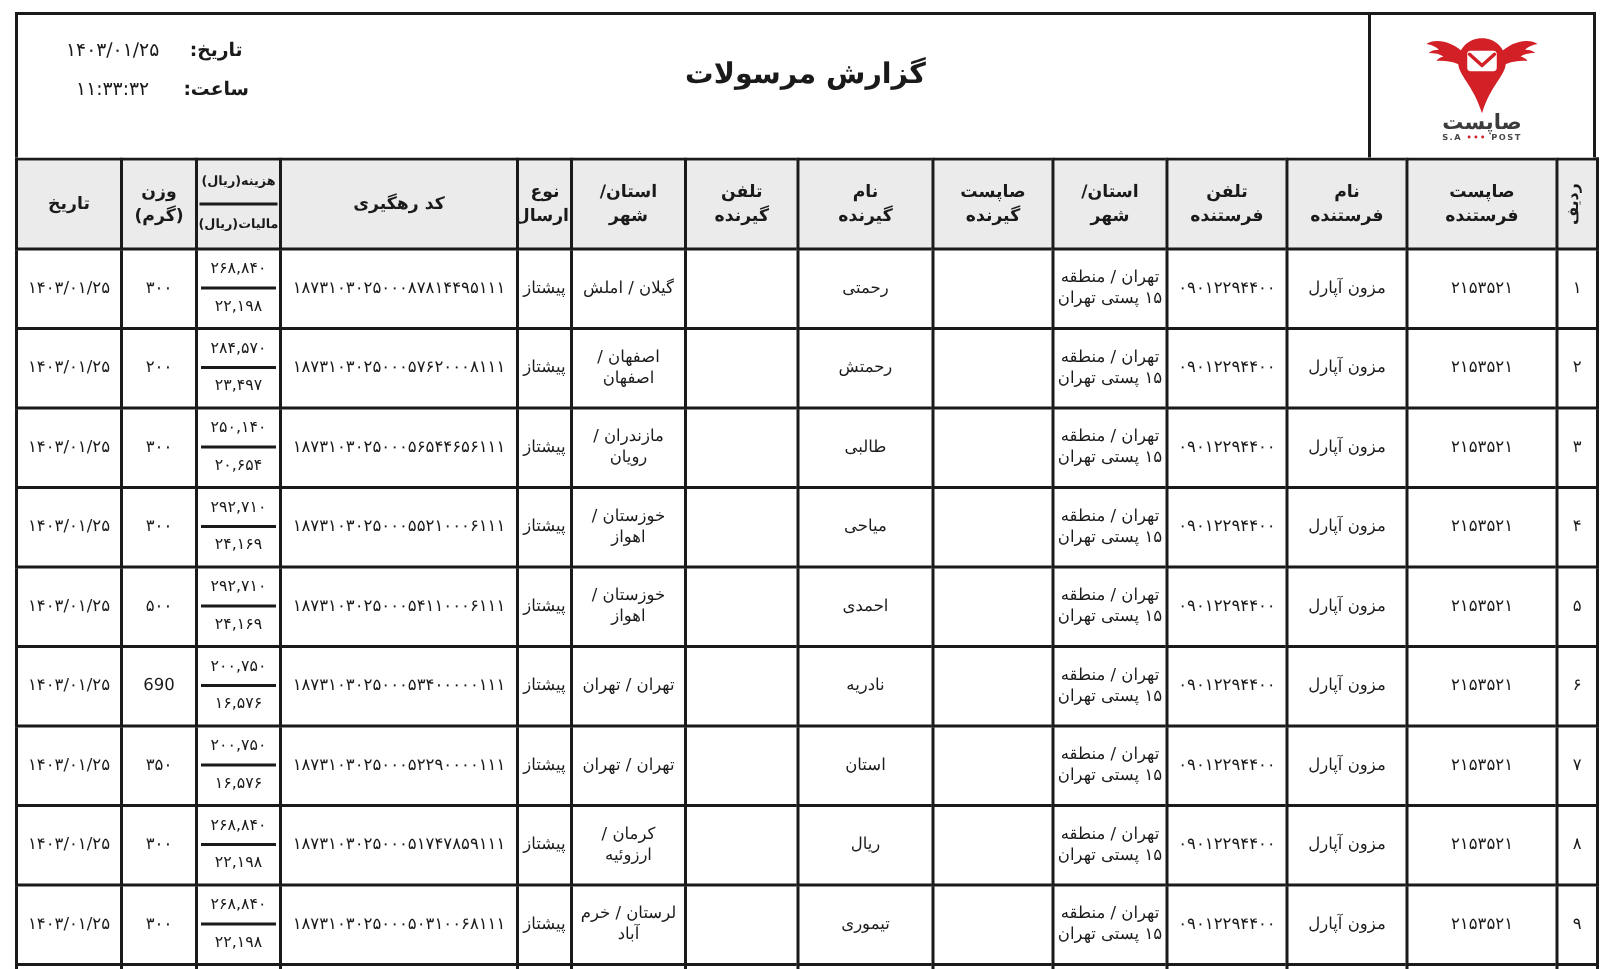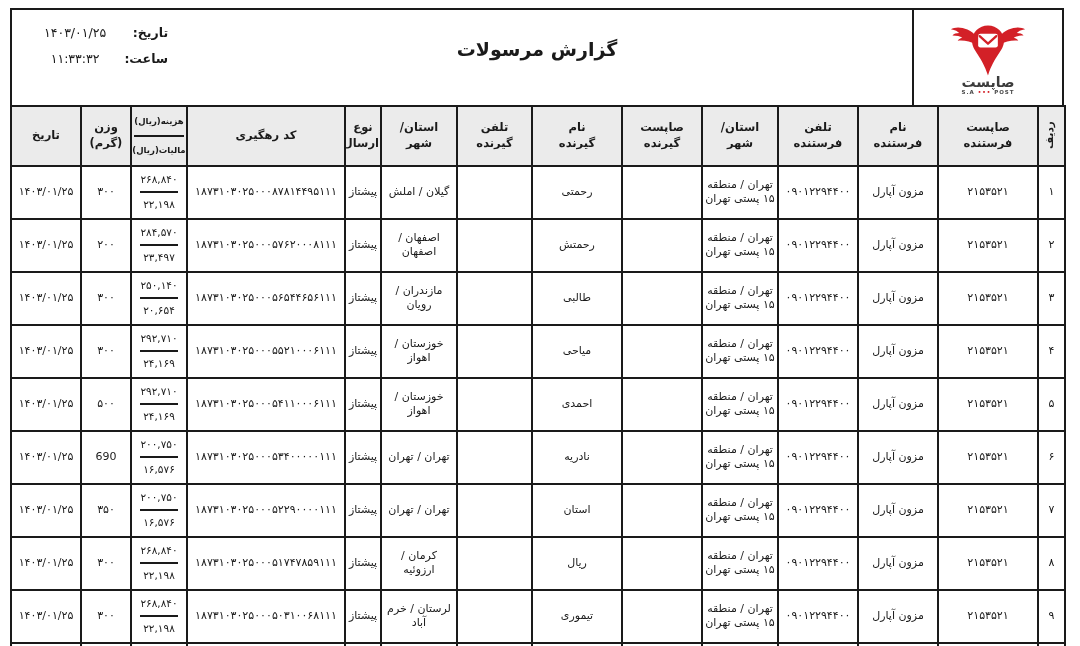--- a/index.html
+++ b/index.html
@@ -27,41 +27,41 @@
   .logo-box svg { width: 76px; height: 56px; display: block; }
   .logo-brand { font-size: 14px; font-weight: bold; color: #3c3c3c; line-height: 1; margin-top: -2px; }
   .logo-caption { font-size: 5.5px; font-weight: bold; color: #4a4a4a; letter-spacing: 1px; line-height: 1.4; }
   .logo-caption .dots { color: #d32027; }
   .report-title {
     position: absolute; left: 50%; top: 28px; transform: translateX(-50%);
     font-size: 19px; font-weight: bold; white-space: nowrap;
   }
   .datetime { position: absolute; left: 32px; top: 15px; direction: rtl; }
   .dt-row { display: grid; grid-template-columns: 48px auto; column-gap: 14px; margin-bottom: 11px; align-items: baseline; }
-  .dt-label { font-weight: bold; font-size: 12.5px; text-align: right; }
+  .dt-label { font-weight: bold; font-size: 12.5px; text-align: center; }
   .dt-value { font-size: 12.5px; text-align: center; }
   
   table.report {
     width: 1054px; border-collapse: collapse; table-layout: fixed;
     direction: rtl;
   }
   table.report th, table.report td {
     border: 2px solid #1a1a1a;
     text-align: center; vertical-align: middle;
     overflow: hidden;
   }
   table.report th {
     background: #ebebeb; font-weight: bold; font-size: 11.5px;
     height: 52px; line-height: 1.35; white-space: pre-line; padding: 1px;
   }
   table.report td { height: 53px; font-size: 11px; line-height: 1.3; padding: 1px 2px; background: #fff; }
   .vertical { display: inline-block; transform: rotate(-90deg); white-space: nowrap; font-size: 10.5px; }
   
   th.cost-th, td.cost-td { padding: 0; }
-  .split { display: flex; flex-direction: column; height: 100%; align-items: center; }
+  .split { display: flex; flex-direction: column; height: 100%; }
   .split > div { flex: 1; display: flex; align-items: center; justify-content: center; }
   .split > div:first-child { border-bottom: 2px solid #1a1a1a; }
   th .split > div { font-size: 8.5px; font-weight: bold; }
   td .split > div { font-size: 10.5px; }
   td.tracking-td { font-size: 10.5px; letter-spacing: 0.2px; }
   td.scity-td, td.rcity-td { font-size: 10.5px; line-height: 1.25; padding: 0 1px; }
   td.type-td { font-size: 10px; padding: 0; }
   td.date-td, td.weight-td { font-size: 10.5px; }
 </style>
 </head>

